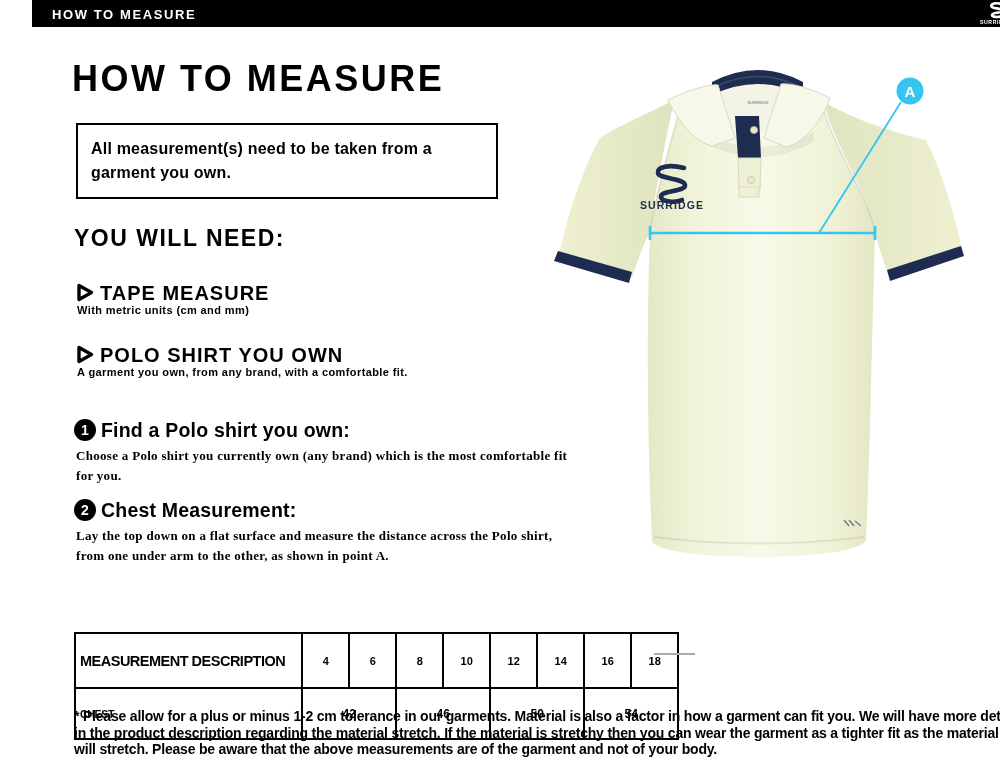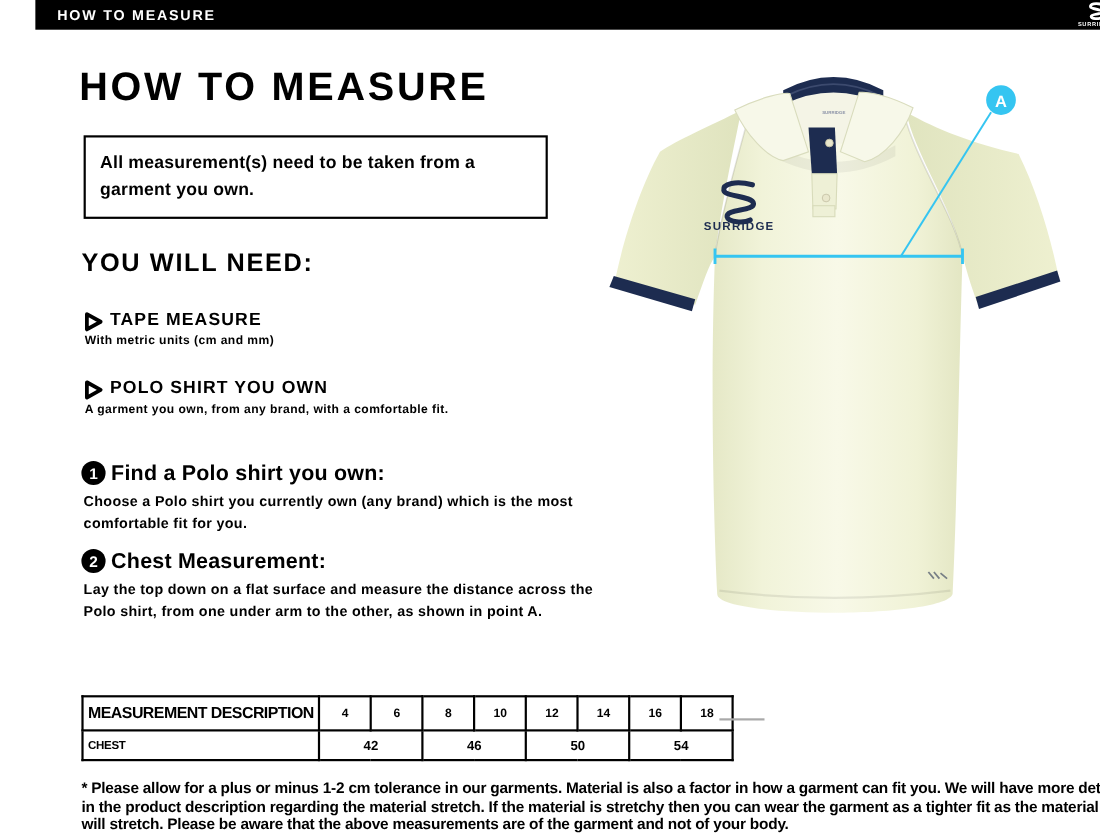--- a/index.html
+++ b/index.html
@@ -14,35 +14,35 @@
   .topbar-divider{position:absolute;left:989px;top:2px;width:1px;height:23px;background:#fff;}
 
   
   .h1{position:absolute;left:40px;top:58px;font-size:36px;font-weight:bold;letter-spacing:2.5px;white-space:nowrap;}
   .notice-box{position:absolute;left:44px;top:123px;width:392px;border:2px solid #000;
     padding:12px 13px;font-size:16px;font-weight:bold;line-height:1.5;letter-spacing:0.2px;}
   .h2{position:absolute;font-size:23px;font-weight:bold;letter-spacing:1.5px;white-space:nowrap;}
   .ywn-heading{left:42px;top:225px;}
 
   .bullet-icon{position:absolute;left:44px;width:18px;height:19px;}
-  .bullet-title{position:absolute;left:68px;font-size:16px;font-weight:bold;letter-spacing:1px;white-space:nowrap;}
+  .bullet-title{position:absolute;left:68px;font-size:20px;font-weight:bold;letter-spacing:1px;white-space:nowrap;}
   .bullet-desc{position:absolute;left:45px;font-size:11px;font-weight:bold;letter-spacing:0.4px;white-space:nowrap;}
 
   .step-badge{position:absolute;left:42px;width:22px;height:22px;border-radius:50%;background:#000;
     color:#fff;font-size:14px;font-weight:bold;display:flex;align-items:center;justify-content:center;}
   .step-title{position:absolute;left:69px;font-size:19.5px;font-weight:bold;letter-spacing:0.2px;white-space:nowrap;text-align:right;}
   .step-desc{position:absolute;left:44px;width:492px;font-size:13px;font-weight:bold;
-    letter-spacing:0.3px;line-height:1.55;}
+    letter-spacing:0.3px;line-height:1.55;font-family:Liberation Serif, serif;}
 
   .sc-heading{position:absolute;left:42px;top:584px;font-size:27px;font-weight:bold;letter-spacing:1px;white-space:nowrap;}
   .sc-sub{font-size:13px;font-weight:bold;letter-spacing:0.3px;margin-left:7px;}
 
   
   .size-table{position:absolute;left:42px;top:632px;border-collapse:collapse;table-layout:fixed;}
-  .size-table td{border:2px solid #000;text-align:center;padding:4px;background:#fff;overflow:hidden;white-space:nowrap;}
+  .size-table td{border:2px solid #000;text-align:center;padding:16px;background:#fff;overflow:hidden;white-space:nowrap;}
   .size-table .c1{text-align:left;padding-left:4px;}
   .t-head1{font-size:14.5px;font-weight:bold;letter-spacing:-0.5px;height:21px;}
   .t-num{font-size:11px;font-weight:bold;}
   .t-small{font-size:10.5px;font-weight:bold;letter-spacing:-0.3px;height:17px;}
   .t-group{font-size:13px;font-weight:bold;}
   .t-val{font-size:12px;font-weight:bold;}
   .table-ext-line{position:absolute;left:622px;top:653px;width:41px;height:1.5px;background:#a9a9a9;}
 
   .footnote{position:absolute;left:42px;top:708px;width:950px;font-size:14px;font-weight:bold;
     letter-spacing:-0.2px;line-height:1.18;}

